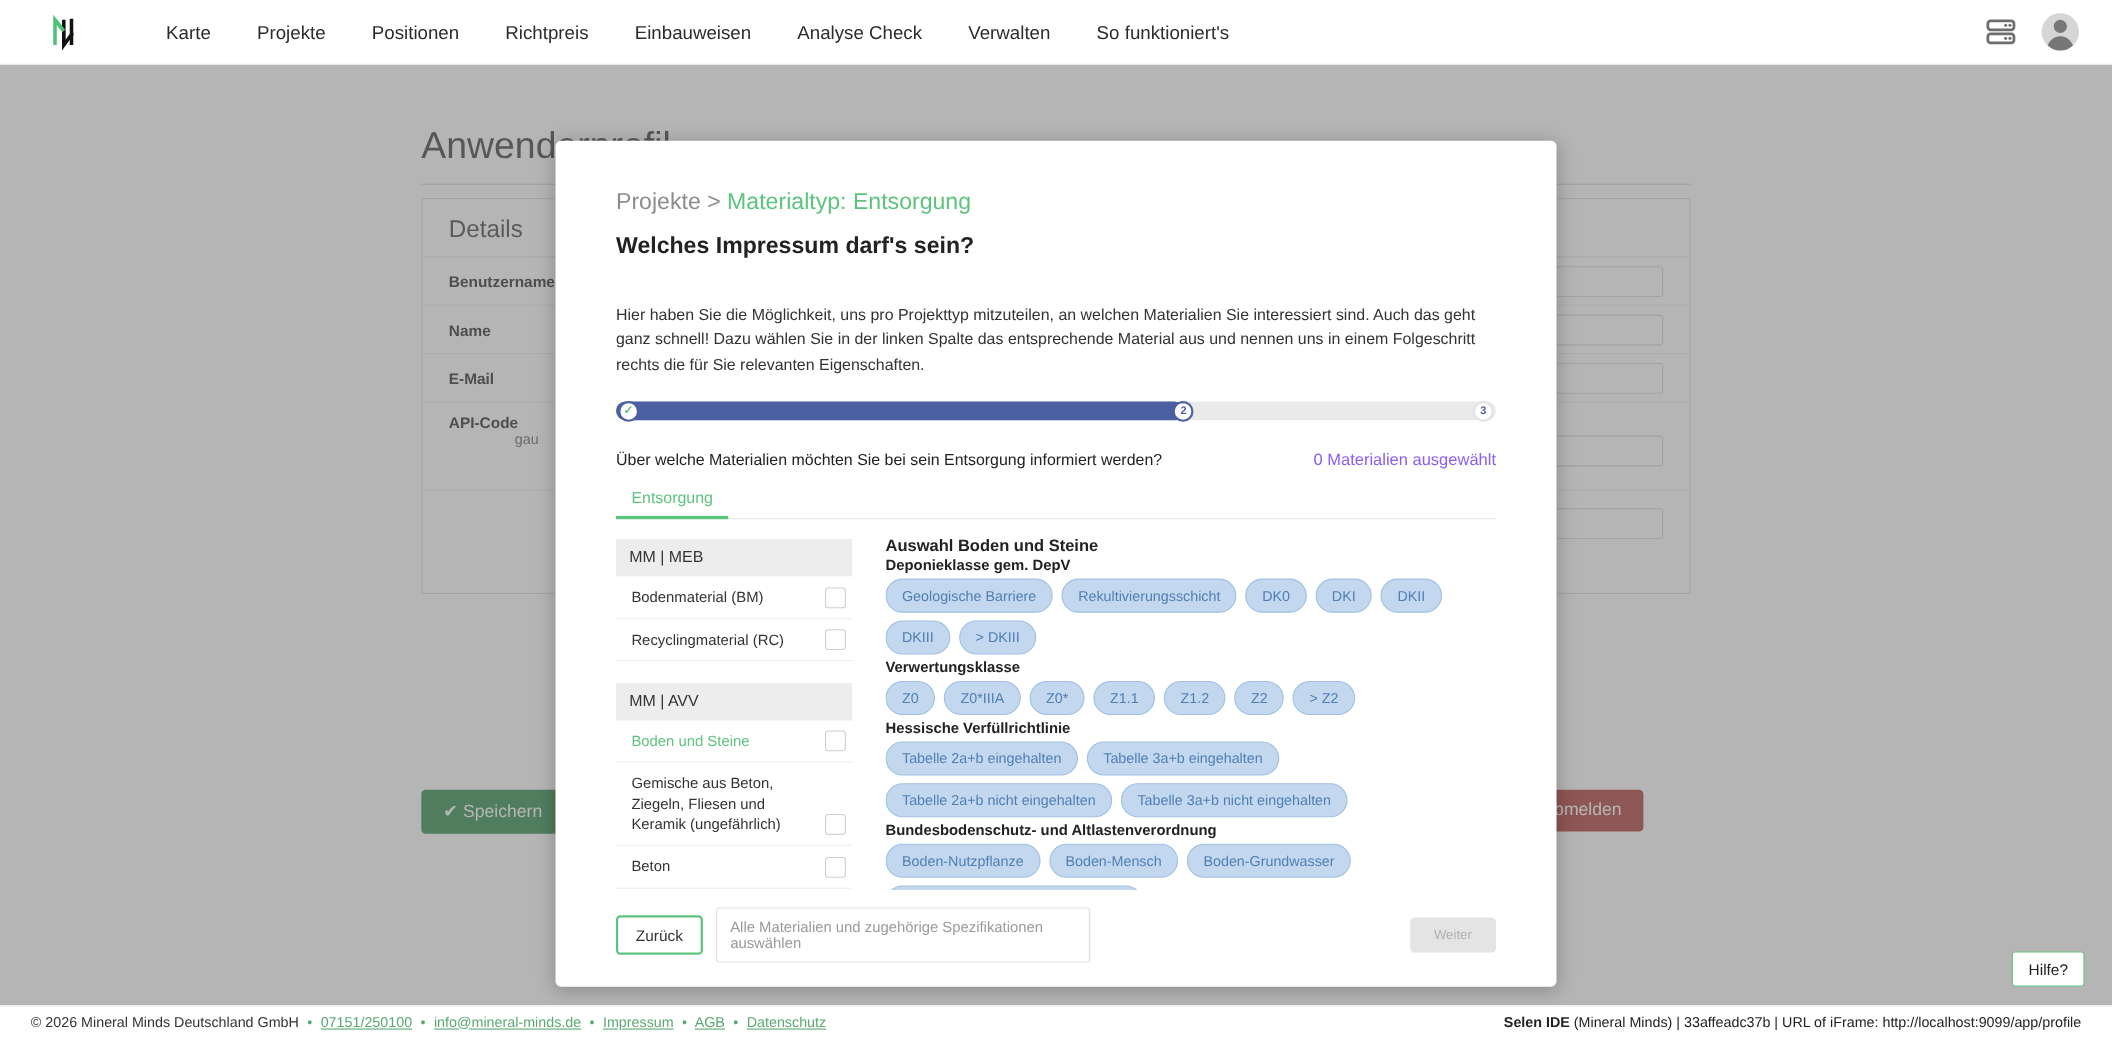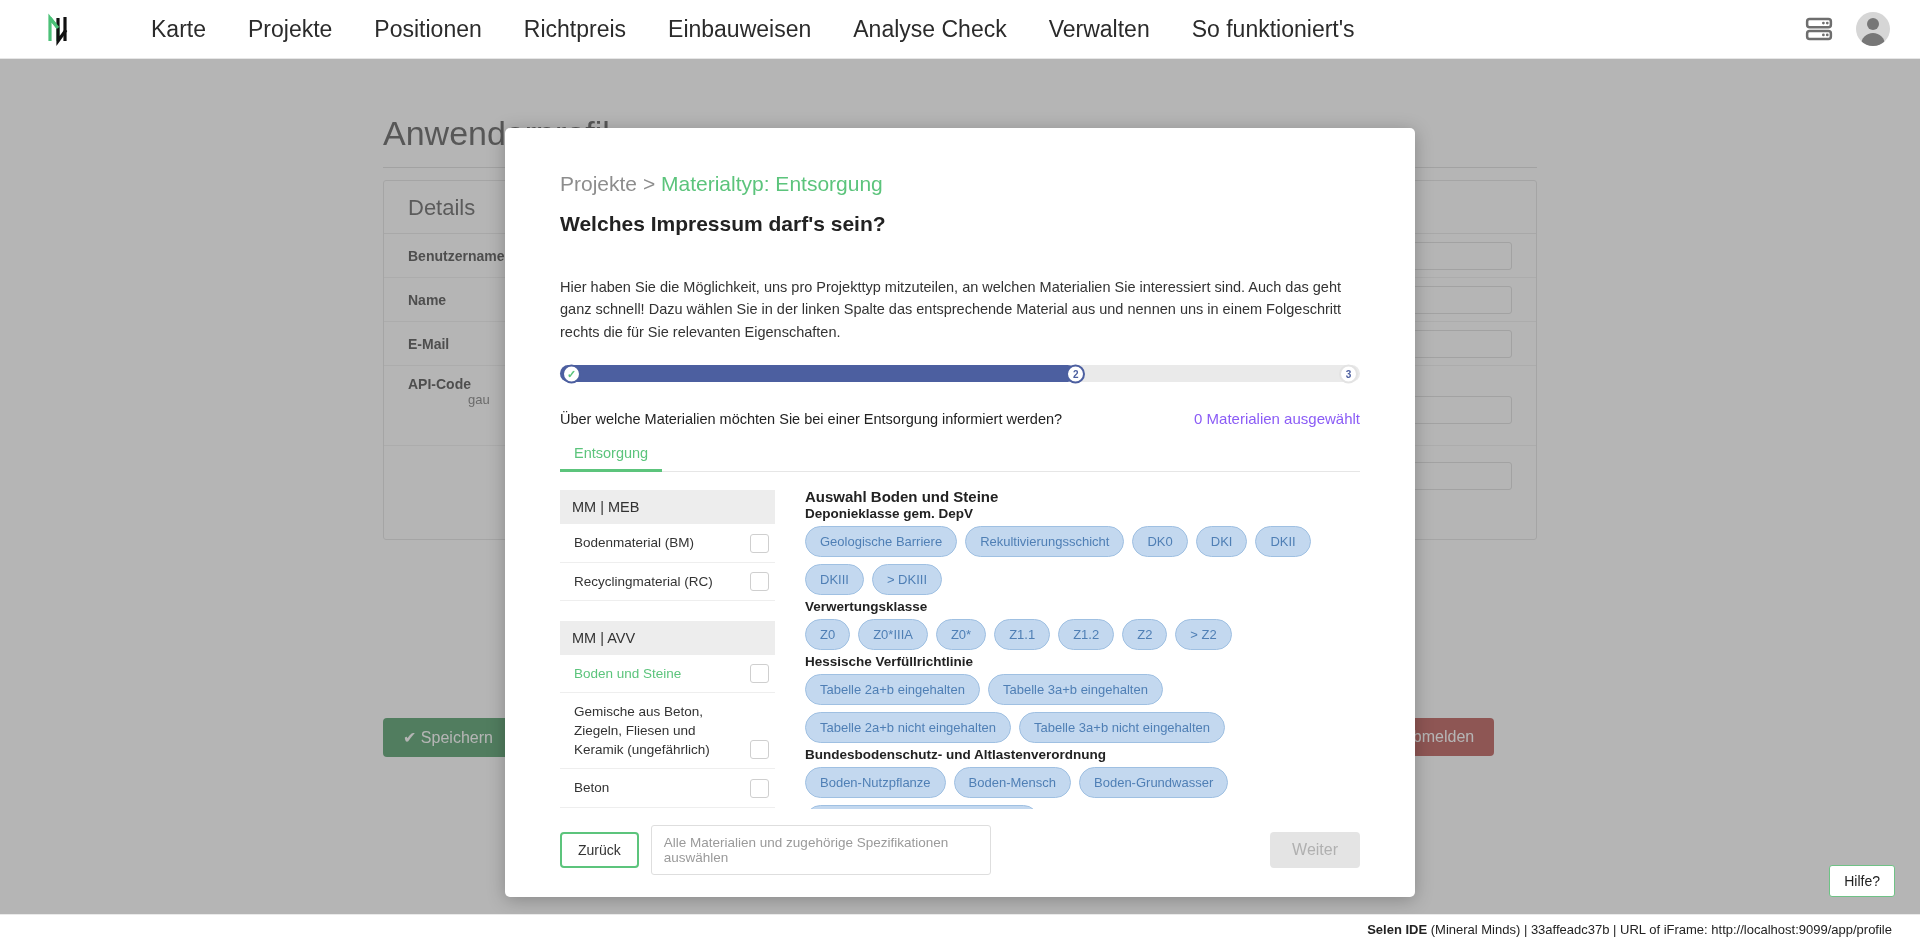--- a/index.html
+++ b/index.html
@@ -16,21 +16,21 @@
     position: absolute; top: 0; left: 0;
     width: 1920px; height: 59px;
     background: #ffffff;
     border-bottom: 1px solid #e6e6e6;
     display: flex; align-items: center;
     z-index: 60;
   }
   .brand { margin-left: 44px; width: 42px; height: 40px; display:flex; align-items:center; }
   .nav-links { display: flex; align-items: center; margin-left: 44px; gap: 0; }
   .nav-link {
-    font-size: 23px; color: #2b2b2b; padding: 0 21px;
+    font-size: 17px; color: #2b2b2b; padding: 0 21px;
     line-height: 59px; cursor: pointer; white-space: nowrap;
   }
   .nav-right { position: absolute; right: 30px; display: flex; align-items: center; gap: 22px; }
   .icon-server { width: 30px; height: 30px; cursor: pointer; }
   .avatar {
     width: 34px; height: 34px; border-radius: 50%;
     background: #d6d6d6; overflow: hidden; position: relative; cursor: pointer;
   }
   .avatar::before {
     content: ""; position: absolute; width: 12px; height: 12px; border-radius: 50%;
@@ -208,21 +208,21 @@
     border-radius: 4px; font-size: 14px; padding: 8px 16px; cursor: pointer;
   }
   .select-all {
     flex: 1; max-width: 340px;
     border: 1px solid #dedede; border-radius: 3px; background: #fff;
     font-size: 13.5px; color: #9a9a9a; padding: 9px 12px; cursor: pointer;
   }
   .btn-next {
     margin-left: auto;
     background: #e4e4e4; color: #b0b0b0; border: none;
-    border-radius: 4px; font-size: 16px; padding: 9px 22px; cursor: not-allowed;
+    border-radius: 4px; font-size: 12px; padding: 9px 22px; cursor: not-allowed;
   }
 </style>
 </head>
 <body>
 
 <div class="topnav">
   <div class="brand">
     <svg width="38" height="38" viewBox="0 0 38 38">
       <path d="M6 31 L6 8 L14 18 L14 31" fill="none" stroke="#4cc178" stroke-width="3.2"></path>
       <path d="M14 8 L14 31 L22 20" fill="none" stroke="#111" stroke-width="3.2"></path>
@@ -309,21 +309,21 @@
     <div class="progress-wrap">
       <div class="progress-fill"></div>
       <div class="prog-node n1">
         <span class="check-mark">✓</span>
       </div>
       <div class="prog-node n2">2</div>
       <div class="prog-node n3">3</div>
     </div>
 
     <div class="sel-row">
-      <div class="sel-q">Über welche Materialien möchten Sie bei einer Entsorgung informiert werden?</div>
+      <div class="sel-q">Über welche Materialien möchten Sie bei sein Entsorgung informiert werden?</div>
       <div class="sel-count">0 Materialien ausgewählt</div>
     </div>
 
     <div class="tabs">
       <div class="tab">Entsorgung</div>
     </div>
 
     <div class="panels">
 
       <div class="left-panel">
@@ -406,16 +406,29 @@
   <div class="modal-footer">
     <button class="btn-back">Zurück</button>
     <div class="select-all">Alle Materialien und zugehörige Spezifikationen auswählen</div>
     <button class="btn-next">Weiter</button>
   </div>
 </div>
 
 <button class="help-btn">Hilfe?</button>
 
 <div class="footer">
+  <div class="footer-left">
+    <span>© 2026 Mineral Minds Deutschland GmbH</span>
+    <span class="dot-sep">•</span>
+    <a href="#">07151/250100</a>
+    <span class="dot-sep">•</span>
+    <a href="#">info@mineral-minds.de</a>
+    <span class="dot-sep">•</span>
+    <a href="#">Impressum</a>
+    <span class="dot-sep">•</span>
+    <a href="#">AGB</a>
+    <span class="dot-sep">•</span>
+    <a href="#">Datenschutz</a>
+  </div>
   <div class="footer-right">
     <b>Selen IDE</b><span> (Mineral Minds) | 33affeadc37b | URL of iFrame: http://localhost:9099/app/profile</span>
   </div>
 </div>
 
 </body></html>

